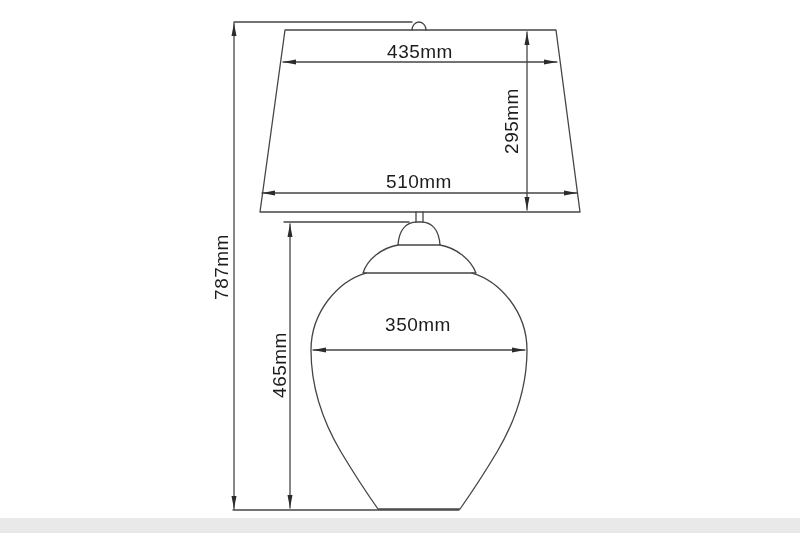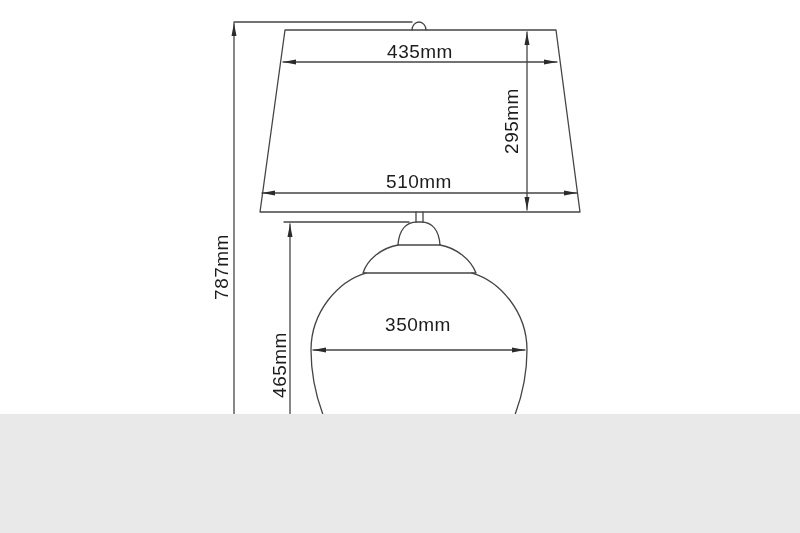--- a/index.html
+++ b/index.html
@@ -4,21 +4,21 @@
 <style>
   :root{
     --line:#454545;
     --text:#1c1c1c;
     --bg:#ffffff;
   }
   html,body{margin:0;padding:0;}
   body{background:#e9e9e9;font-family:"Liberation Sans",sans-serif;}
   .canvas{
     position:relative;
-    width:800px;height:414px;
+    width:800px;height:518px;
     background:var(--bg);
     overflow:hidden;
     text-decoration:underline;
   }
   .canvas svg{position:absolute;left:0;top:0;}
   .dim-label{
     position:absolute;
     font-size:19px;
     line-height:1;
     color:var(--text);

